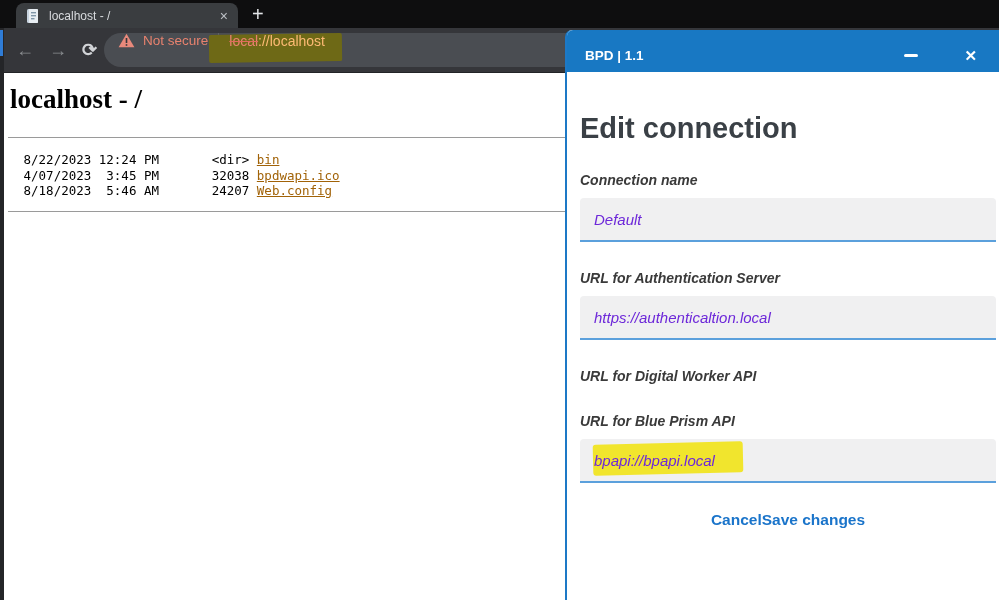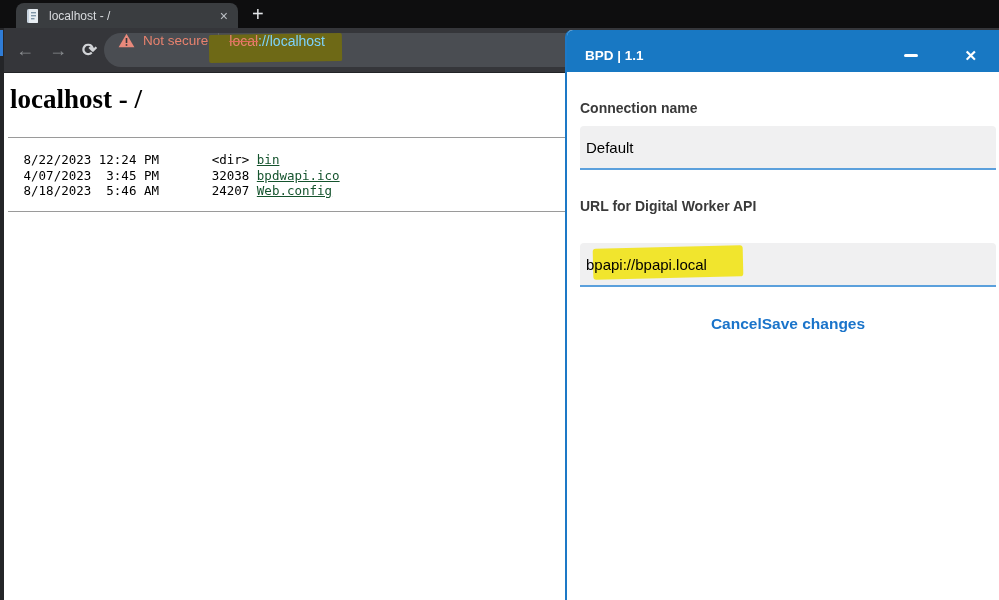--- a/index.html
+++ b/index.html
@@ -22,47 +22,47 @@
   .btn-reload{left:82px;color:#d2d4d7;font-weight:bold;}
   .omnibox{position:absolute;left:104px;top:5px;height:34px;width:888px;border-radius:17px;background:#4a4d52;
            display:flex;padding-left:14px;box-sizing:border-box;overflow:hidden;}
   .warn-tri{width:17px;height:15px;flex:0 0 auto;}
   .notsecure{color:#e8826e;font-size:13.5px;margin-left:8px;}
   .chip-sep{width:1px;height:16px;background:#5e6266;margin:0 10px;}
   .url-marker{position:absolute;left:105px;top:1px;width:133px;height:28px;background:#6e6916;
               border-radius:2px;transform:rotate(-0.8deg);}
   .urltext{position:relative;z-index:1;font-size:14px;white-space:nowrap;}
   .url-scheme{color:#e8826e;text-decoration:line-through;text-decoration-color:#e06a5c;}
-  .url-rest{color:#7dd3fc;}
+  .url-rest{color:#fdba74;}
   
   .winborder{position:absolute;left:0;top:28px;width:4px;height:572px;background:#242528;}
   .edge-accent{position:absolute;left:0;top:30px;width:3px;height:26px;background:#2f7cd6;}
   
   .page{position:absolute;left:4px;top:73px;width:995px;height:527px;background:#fff;}
   .page h1{margin:11px 0 0 6px;font-family:"Liberation Serif",serif;font-weight:bold;font-size:27px;line-height:30px;color:#000;}
   .page .rule{border:none;border-top:1px solid #9a9a9a;margin:23px 0 0 4px;width:990px;}
   .listing{margin:14px 0 0 12px;font-family:"DejaVu Sans Mono",monospace;font-size:12.5px;line-height:15.5px;color:#000;}
   .listing-line{white-space:pre;}
-  .listing a{color:#14532d;text-decoration:underline;}
+  .listing a{color:#a16207;text-decoration:underline;}
   .rule2{border:none;border-top:1px solid #9a9a9a;margin:12px 0 0 4px;width:990px;}
   
   .dialog{position:absolute;left:565px;top:30px;width:434px;height:570px;box-sizing:border-box;
           border-left:2px solid #1d79c6;border-radius:7px 0 0 0;background:#fff;}
   .titlebar{height:42px;background:#1878c3;border-radius:6px 0 0 0;display:flex;align-items:center;
             padding:8px 22px 0 18px;box-sizing:border-box;}
   .dlg-title{color:#fff;font-size:13.5px;font-weight:bold;}
   .dlg-min{margin-left:auto;margin-right:46px;width:14px;height:3px;background:#fff;border-radius:2px;}
   .dlg-close{color:#fff;font-size:15px;font-weight:bold;line-height:15px;}
   .dlg-body{background:#fff;height:528px;padding:0 3px 0 13px;box-sizing:border-box;}
   .dlg-body h2{margin:40px 0 0 0;font-size:29px;line-height:32px;font-weight:bold;color:#3a4046;}
-  .field{margin-top:28px;}
+  .field{margin-top:28px;font-style:italic;}
   .field label{display:block;font-size:14px;font-weight:bold;color:#3a3a3a;margin-bottom:9px;line-height:17px;}
   .input{position:relative;height:44px;background:#f0f0f1;border-bottom:2px solid #5ba0dc;
          border-radius:4px 4px 0 0;box-sizing:border-box;display:flex;align-items:center;
-         padding-left:6px;font-size:15px;color:#000000;}
+         padding-left:14px;font-size:15px;color:#6d28d9;}
   .input .val{position:relative;z-index:1;}
   .marker{position:absolute;left:13px;top:4px;width:150px;height:31px;background:#f1e41c;opacity:.92;
           border-radius:3px;transform:rotate(-1.3deg);z-index:0;}
   .actions{margin-top:28px;display:flex;justify-content:center;}
   .actions button{background:none;border:none;padding:0;font-family:"Liberation Sans",sans-serif;
                   font-size:15.5px;font-weight:bold;color:#1a74ca;cursor:pointer;}
 </style>
 </head>
 <body>
 
@@ -112,34 +112,42 @@
   <hr class="rule2">
 </div>
 
 <div class="dialog">
   <div class="titlebar">
     <span class="dlg-title">BPD | 1.1</span>
     <span class="dlg-min"></span>
     <span class="dlg-close">✕</span>
   </div>
   <div class="dlg-body">
+    <h2>Edit connection</h2>
 
     <div class="field">
       <label>Connection name</label>
       <div class="input">
         <span class="val">Default</span>
       </div>
     </div>
 
+    <div class="field">
+      <label>URL for Authentication Server</label>
+      <div class="input">
+        <span class="val">https://authenticaltion.local</span>
+      </div>
+    </div>
 
     <div class="field">
       <label>URL for Digital Worker API</label>
     </div>
 
     <div class="field">
+      <label>URL for Blue Prism API</label>
       <div class="input">
         <div class="marker"></div>
         <span class="val">bpapi://bpapi.local</span>
       </div>
     </div>
 
     <div class="actions">
       <button>Cancel</button>
       <button>Save changes</button>
     </div>

